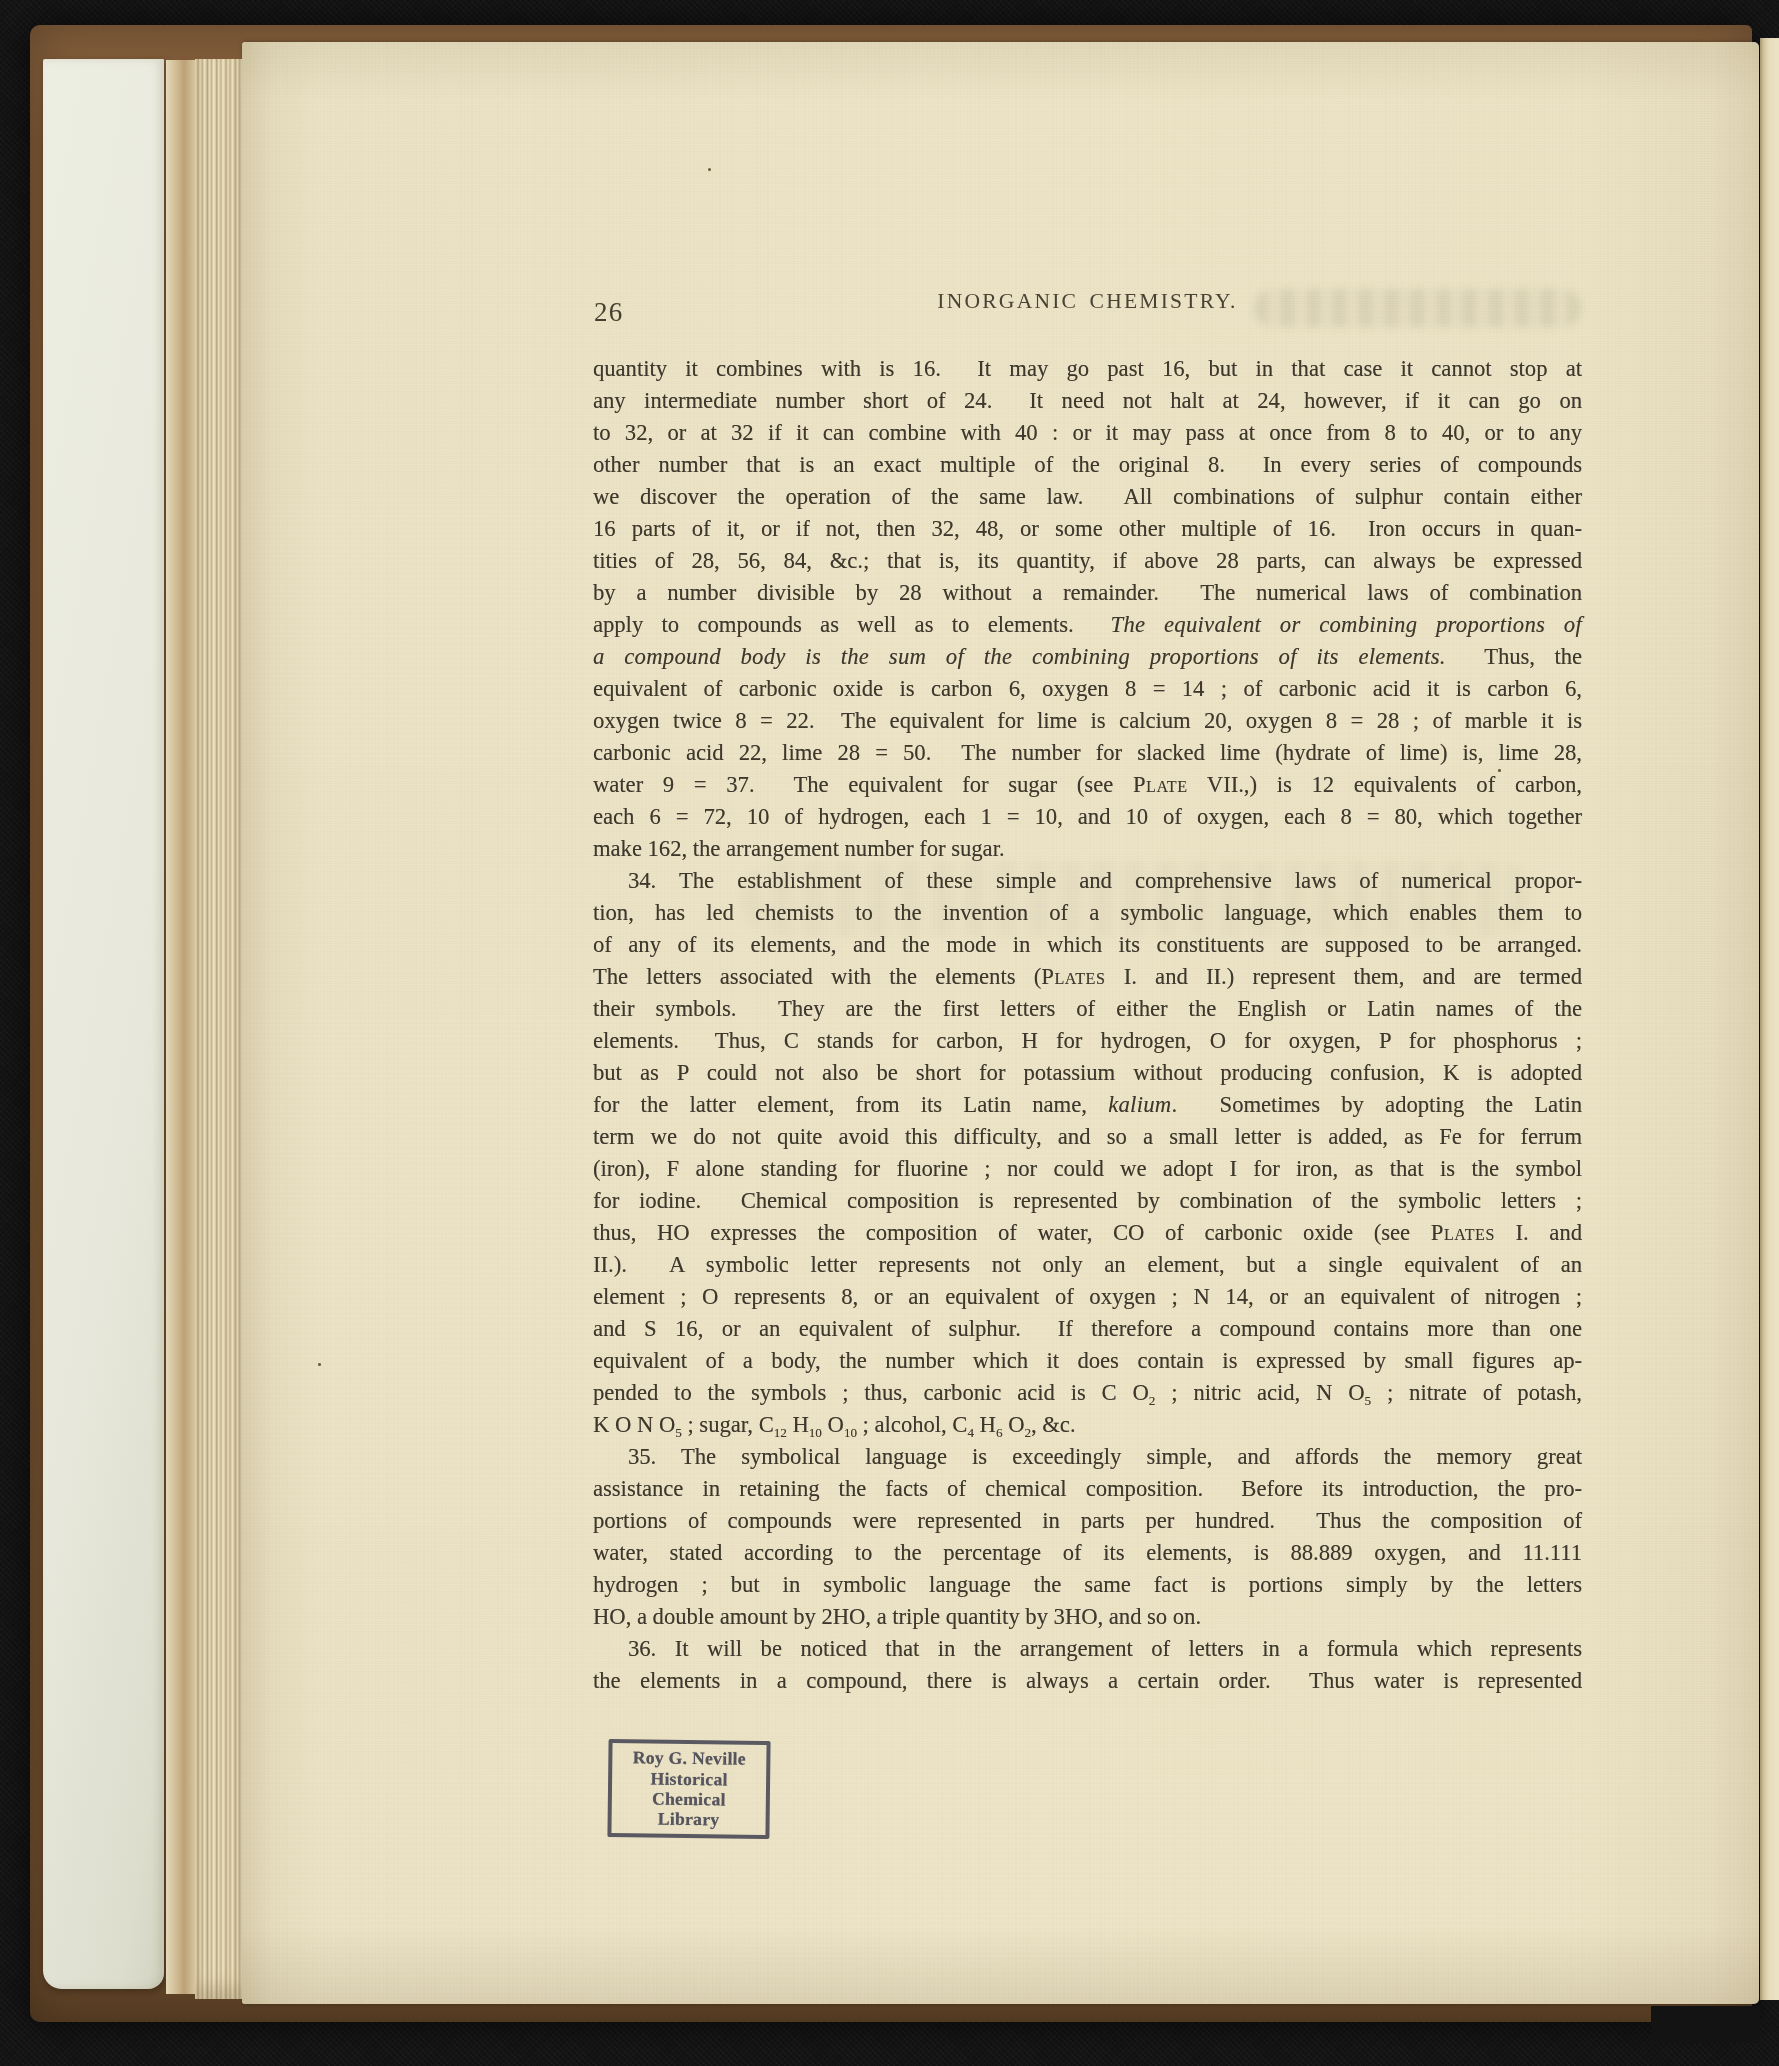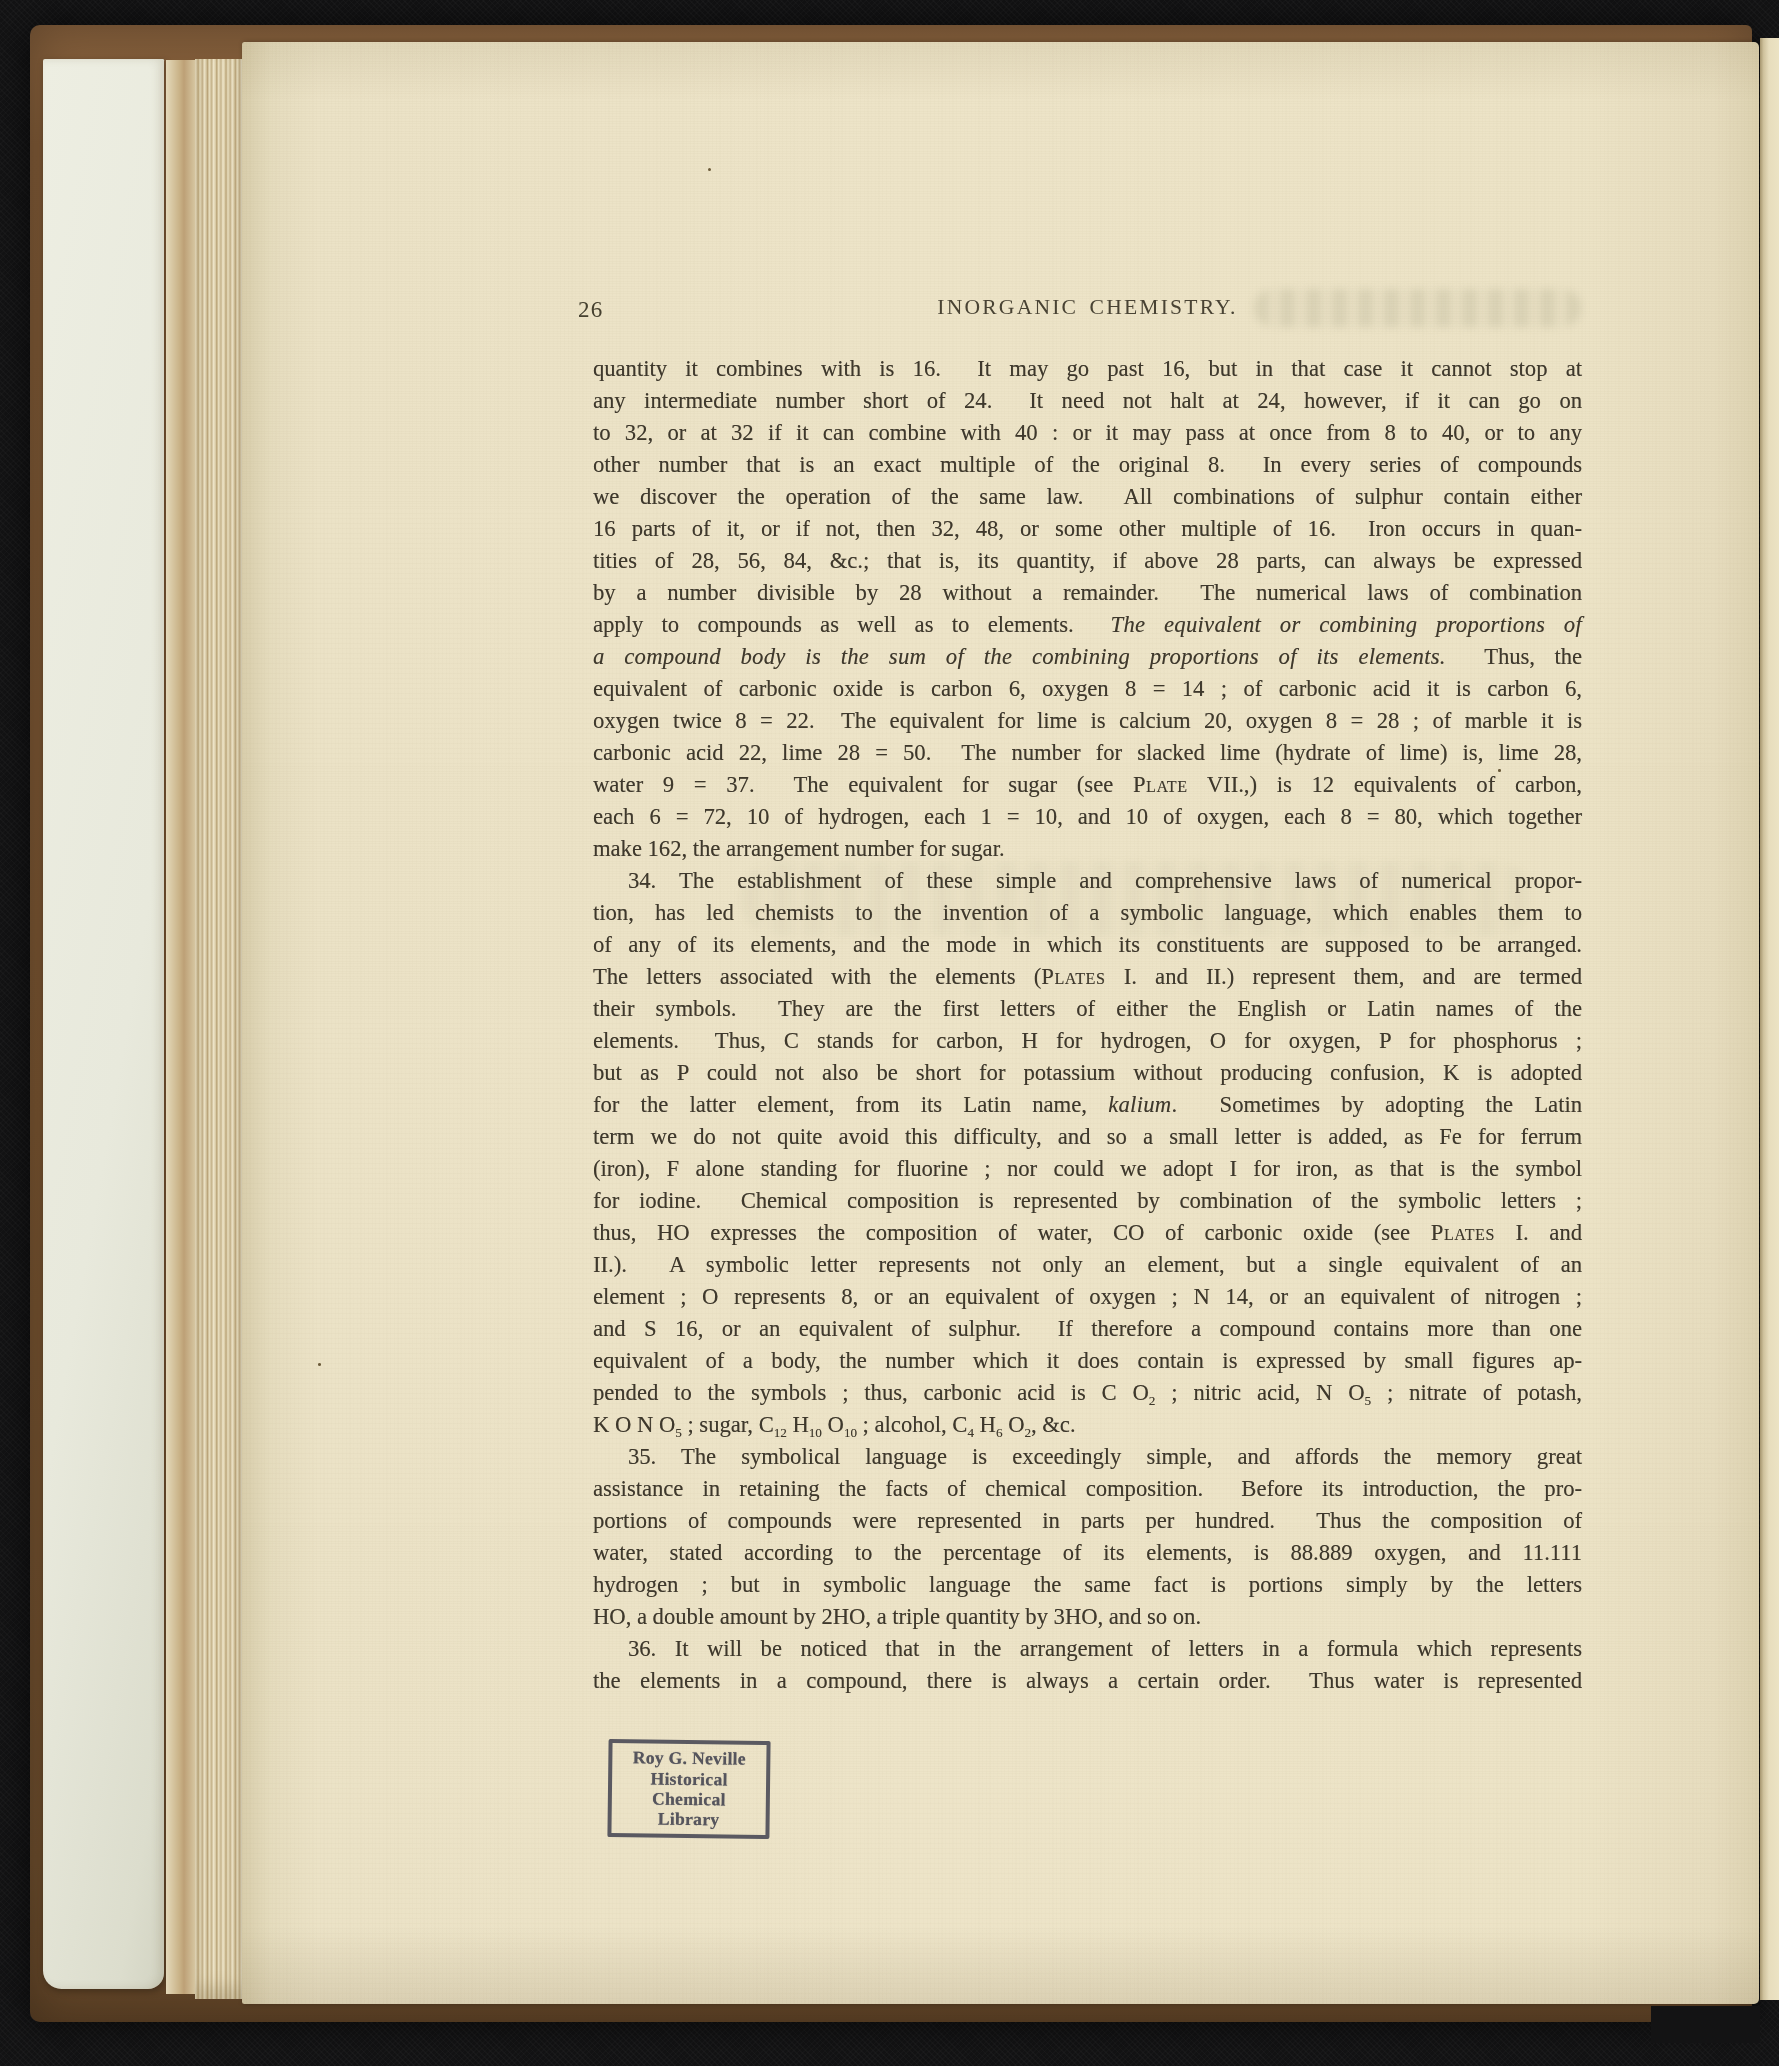--- a/index.html
+++ b/index.html
@@ -52,23 +52,23 @@
   .cover-notch{position:absolute;left:1651px;top:2006px;width:109px;height:37px;background:#131314;}
 
   
   .ghost{position:absolute;pointer-events:none;filter:blur(4.3px);}
   .ghost-header{left:1254px;top:289px;width:327px;height:38px;border-radius:18.5px;
         background:repeating-linear-gradient(90deg, rgba(128,128,96,0.16) 0 15px, rgba(128,128,96,0.03) 15px 26px);}
   .ghost-mid{left:741px;top:862px;width:791px;height:74px;border-radius:37px;
         background:repeating-linear-gradient(90deg, rgba(130,132,100,0.06) 0 18.5px, rgba(130,132,100,0.012) 18.5px 32px);}
 
   
-  .folio{position:absolute;left:578px;top:297px;font-size:23px;color:#45402f;
+  .folio{position:absolute;left:594px;top:297px;font-size:27px;color:#45402f;
          letter-spacing:1.2px;}
-  .running-header{position:absolute;left:593px;top:295px;width:989px;text-align:center;
+  .running-header{position:absolute;left:593px;top:289px;width:989px;text-align:center;
          font-size:21.6px;letter-spacing:2.2px;color:#494334;word-spacing:3.7px;font-family:Liberation Serif, serif;}
   .body-text{position:absolute;left:593px;top:353px;width:989px;
          font-size:22.6px;color:#3e382c;
          text-shadow:0.2px 0.2px 0.3px rgba(62,56,44,0.45);}
   .line{height:32px;line-height:32px;text-align:justify;text-align-last:justify;
         white-space:normal;}
   .line.indent{text-indent:35px;}
   .line.last{text-align-last:left;}
   .sc{font-variant:small-caps;letter-spacing:0.6px;}
   .body-text i{letter-spacing:0.3px;}

